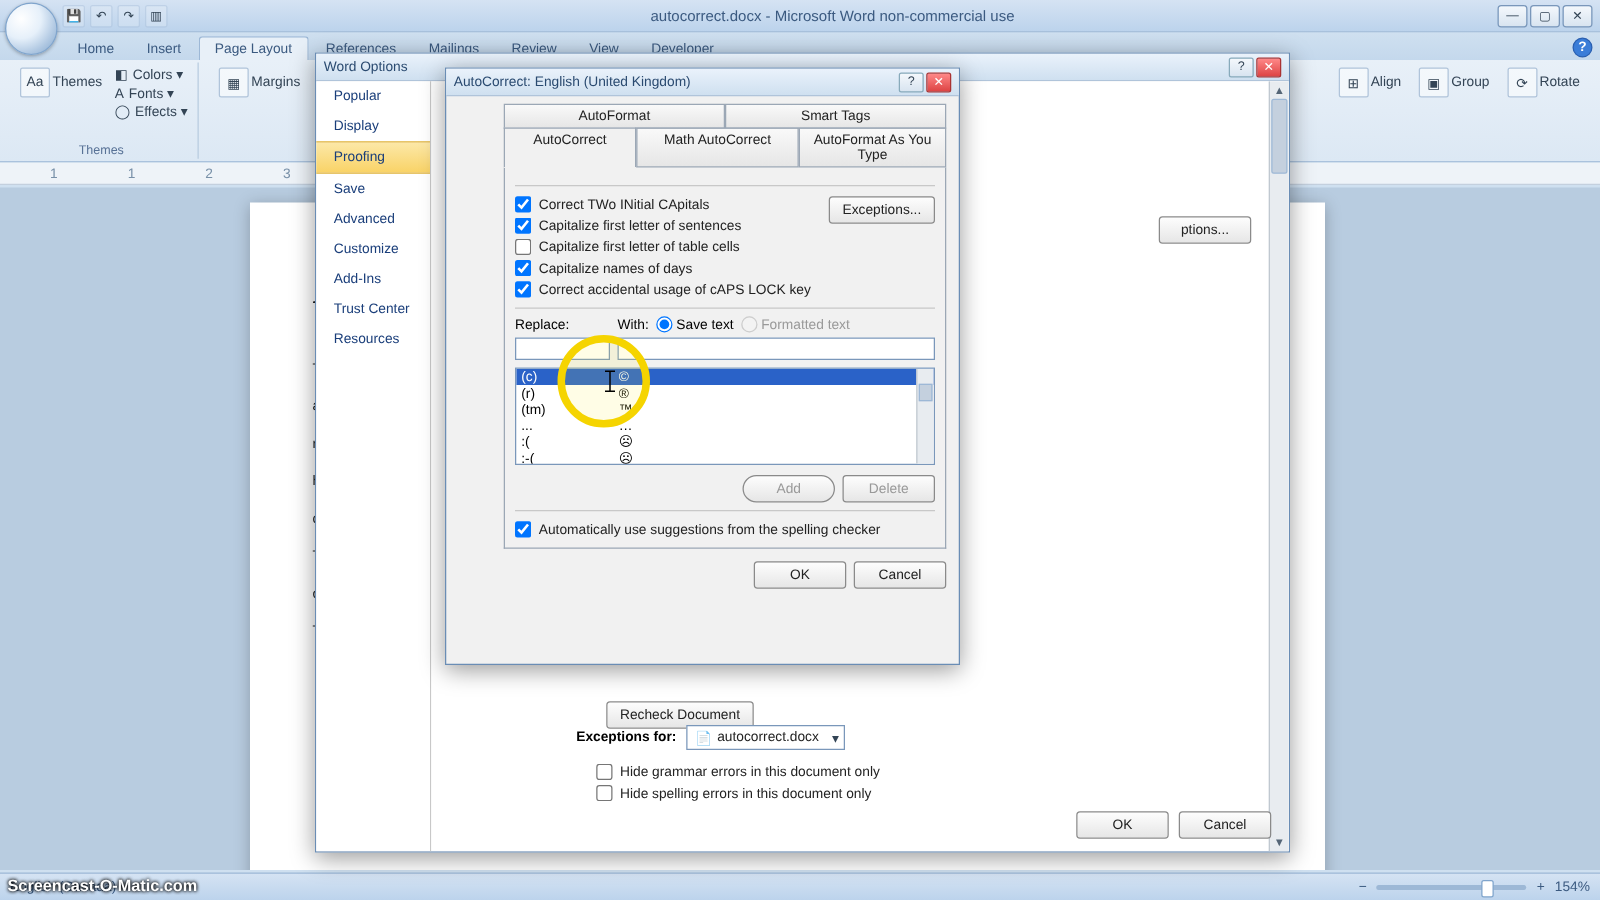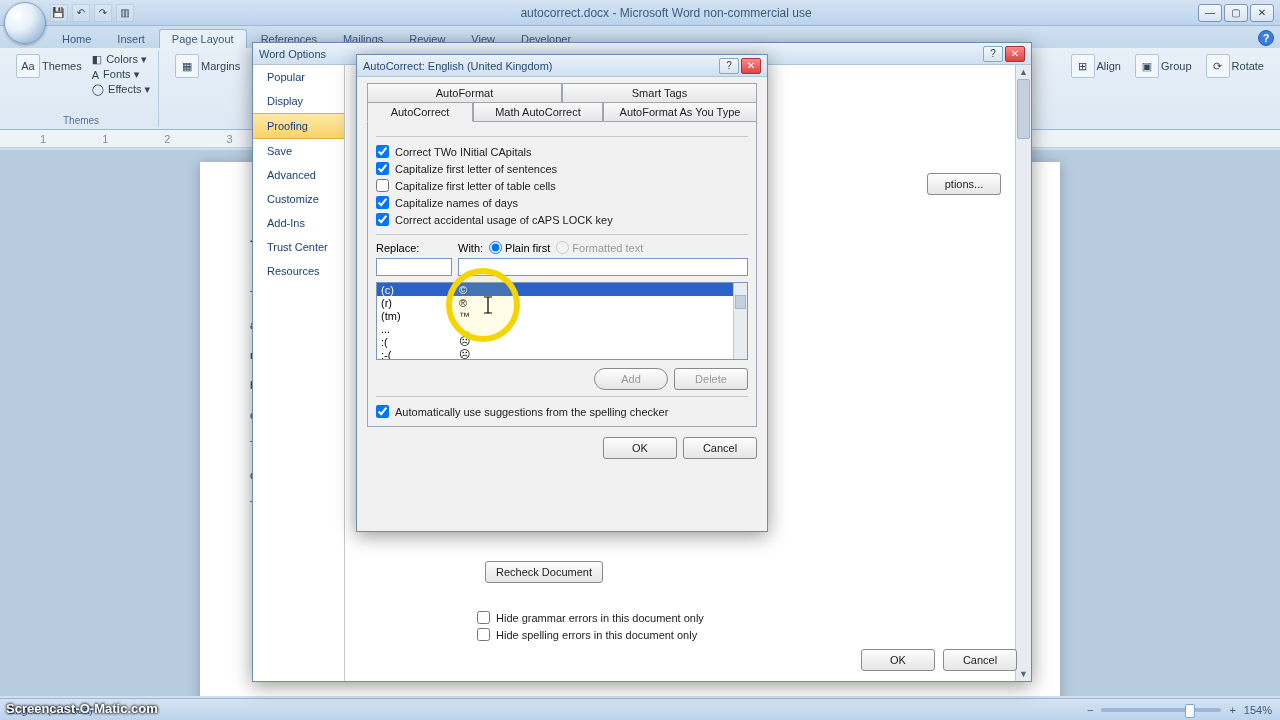--- a/index.html
+++ b/index.html
@@ -62,21 +62,21 @@
 .chk { display: flex; align-items: center; gap: 6px; padding: 2px 0; color: #222; }
 .chk input { width:13px;height:13px;}
 .dropdown { height: 20px; border: 1px solid #7a97ba; background: #fff; display:inline-flex;align-items:center;padding:0 20px 0 6px;position:relative;color:#222;}
 .dropdown::after{content:"▾";position:absolute;right:4px;color:#345;}
 .vscroll { position:absolute; right:0; top:0; bottom:0; width:16px; background:#e8ecf0;border-left:1px solid #c0c8d0;}
 .vscroll .thumb{position:absolute;left:1px;right:1px;top:14px;height:60px;background:#c4d0de;border:1px solid #9db8d6;border-radius:2px;}
 .vscroll .arr{position:absolute;left:0;right:0;height:14px;display:flex;align-items:center;justify-content:center;color:#567;font-size:9px;}
 
 
 #acdlg { left: 356px; top: 54px; width: 412px; height: 478px; z-index: 20; }
-#acdlg .body { padding: 6px 10px 10px; height: calc(100% - 22px); position:relative;}
+#acdlg .body { padding: 6px 10px 10px; height: calc(100% - 22px); position:relative;margin-left:36px;}
 .tabstrip { display: flex; }
 .tabstrip2 { display:flex; margin-top:-1px;}
 .tab { flex:1; text-align:center; padding:3px 4px; border:1px solid #9ba7b5; background:linear-gradient(#f9f9f9,#e6e6e6); color:#222; cursor:pointer; font-size:11px;}
 .tab.active { background:#f1f1f1; border-bottom-color:#f1f1f1; font-weight:normal;}
 .tabpanel { border:1px solid #9ba7b5; border-top:none; padding:8px 8px 6px; background:#f1f1f1;}
 .inline-row{display:flex;align-items:center;gap:6px;margin:4px 0;}
 .txtbox { height:18px; border:1px solid #7a97ba; background:#fff; padding:0 3px; color:#222;}
 .radio{display:inline-flex;align-items:center;gap:3px;}
 .aclist { border:1px solid #7a97ba; background:#fff; height:78px; margin-top:6px; position:relative; overflow:hidden;}
 .aclist .row { display:flex; height:13px; font-size:10px; align-items:center;}
@@ -242,20 +242,27 @@
         </div>
 
       <div style="position:absolute; right:30px; top:108px;border-radius:11px;">
         <div class="btn">ptions...</div>
       </div>
 
       <div style="position:absolute; left:140px; top:496px;">
         <div class="btn">Recheck Document</div>
       </div>
 
+      <div style="position:absolute; left:116px; top:515px; display:flex; align-items:center; gap:8px;">
+        <b>Exceptions for:</b>
+        <div class="dropdown" style="min-width:120px;">
+          <span style="margin-right:4px;">📄</span>
+            <span>autocorrect.docx</span>
+        </div>
+      </div>
 
       <div style="position:absolute; left:132px; top:544px;">
         <label class="chk">
             <input type="checkbox" style="">
             <span>Hide grammar errors in this document only</span>
           </label>
         <label class="chk">
             <input type="checkbox" style="">
             <span>Hide spelling errors in this document only</span>
           </label>
@@ -304,28 +311,31 @@
             </label>
           <label class="chk">
               <input type="checkbox" checked="" style="">
               <span>Capitalize names of days</span>
             </label>
           <label class="chk">
               <input type="checkbox" checked="" style="">
               <span>Correct accidental usage of cAPS LOCK key</span>
             </label>
         </div>
+        <div>
+          <div class="btn" style="margin-top:2px;">Exceptions...</div>
+        </div>
       </div>
       <div class="sep"></div>
       <div class="inline-row">
         <span style="width:76px;">Replace:</span>
         <span>With:</span>
         <label class="radio">
             <input type="radio" name="wt" checked="" style="">
-            <span>Plain first</span>
+            <span>Save text</span>
           </label>
         <label class="radio" style="color:#999;">
             <input type="radio" name="wt" disabled="" style="">
             <span>Formatted text</span>
           </label>
       </div>
       <div class="inline-row">
         <input class="txtbox" style="width: 76px;">
         <input class="txtbox" style="flex: 1 1 0%;">
       </div>

